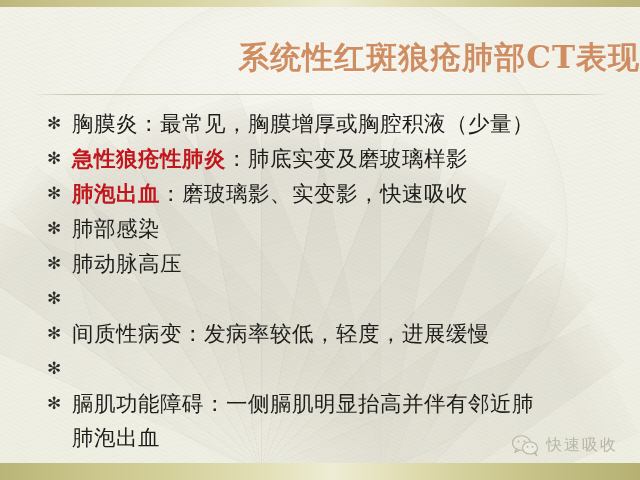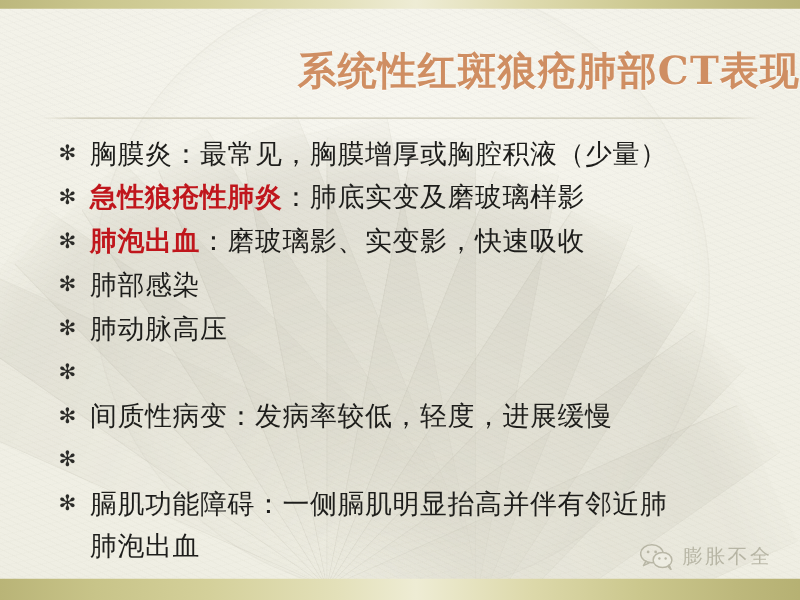--- a/index.html
+++ b/index.html
@@ -185,16 +185,16 @@
         <ellipse cx="19" cy="16" rx="18" ry="14.5" fill="none" stroke="#9c9a86" stroke-width="2.4"></ellipse>
         <path d="M10 27 L5.5 35 L15 30.5" fill="none" stroke="#9c9a86" stroke-width="2.4" stroke-linejoin="round"></path>
         <circle cx="13" cy="13" r="2.2" fill="#9c9a86"></circle>
         <circle cx="25" cy="13" r="2.2" fill="#9c9a86"></circle>
         <ellipse cx="36" cy="26" rx="15" ry="12" fill="#f2f1e7" stroke="#9c9a86" stroke-width="2.4"></ellipse>
         <path d="M44 35.5 L49.5 41 L46 33" fill="none" stroke="#9c9a86" stroke-width="2.4" stroke-linejoin="round"></path>
         <circle cx="31" cy="23.5" r="1.9" fill="#9c9a86"></circle>
         <circle cx="41" cy="23.5" r="1.9" fill="#9c9a86"></circle>
       </svg>
     </div>
-    <span id="footer-name">膨胀不全</span>
+    <span id="footer-name">快速吸收</span>
   </div>
 
 </div>
 
 </body></html>

